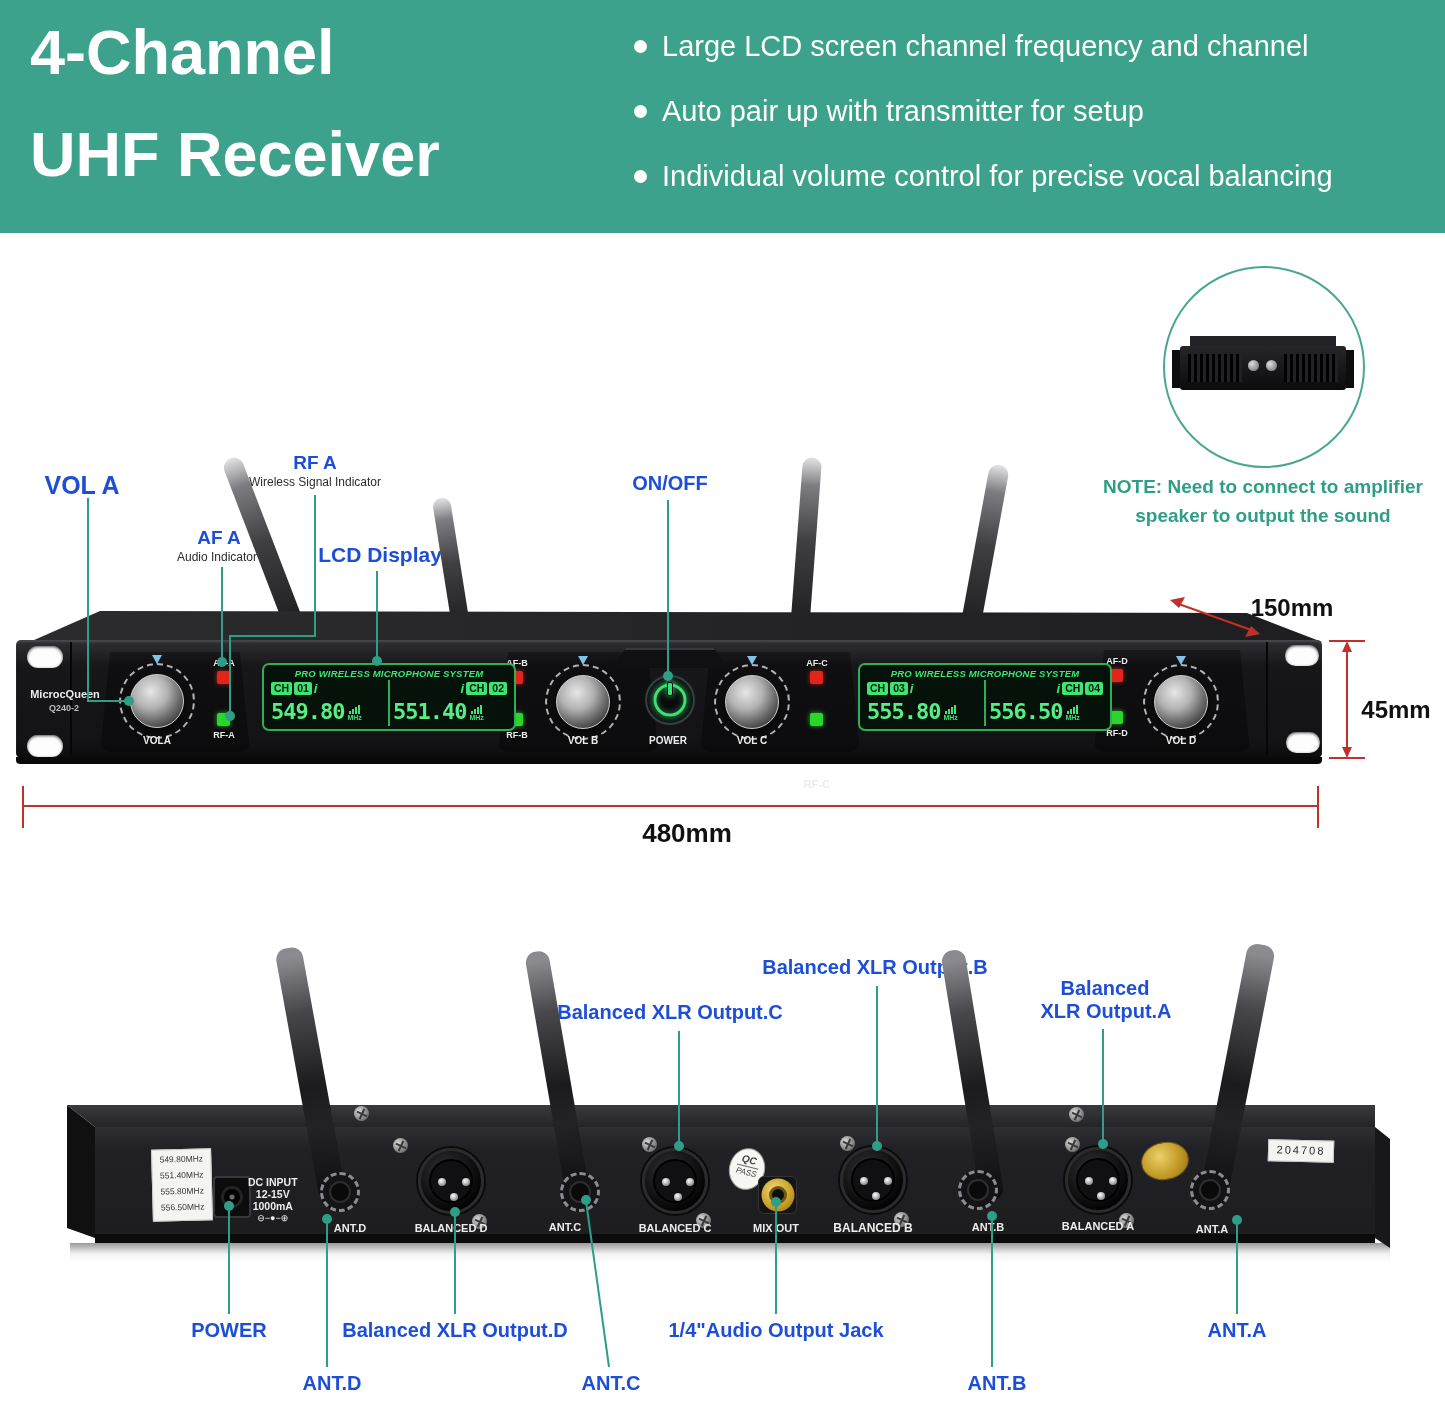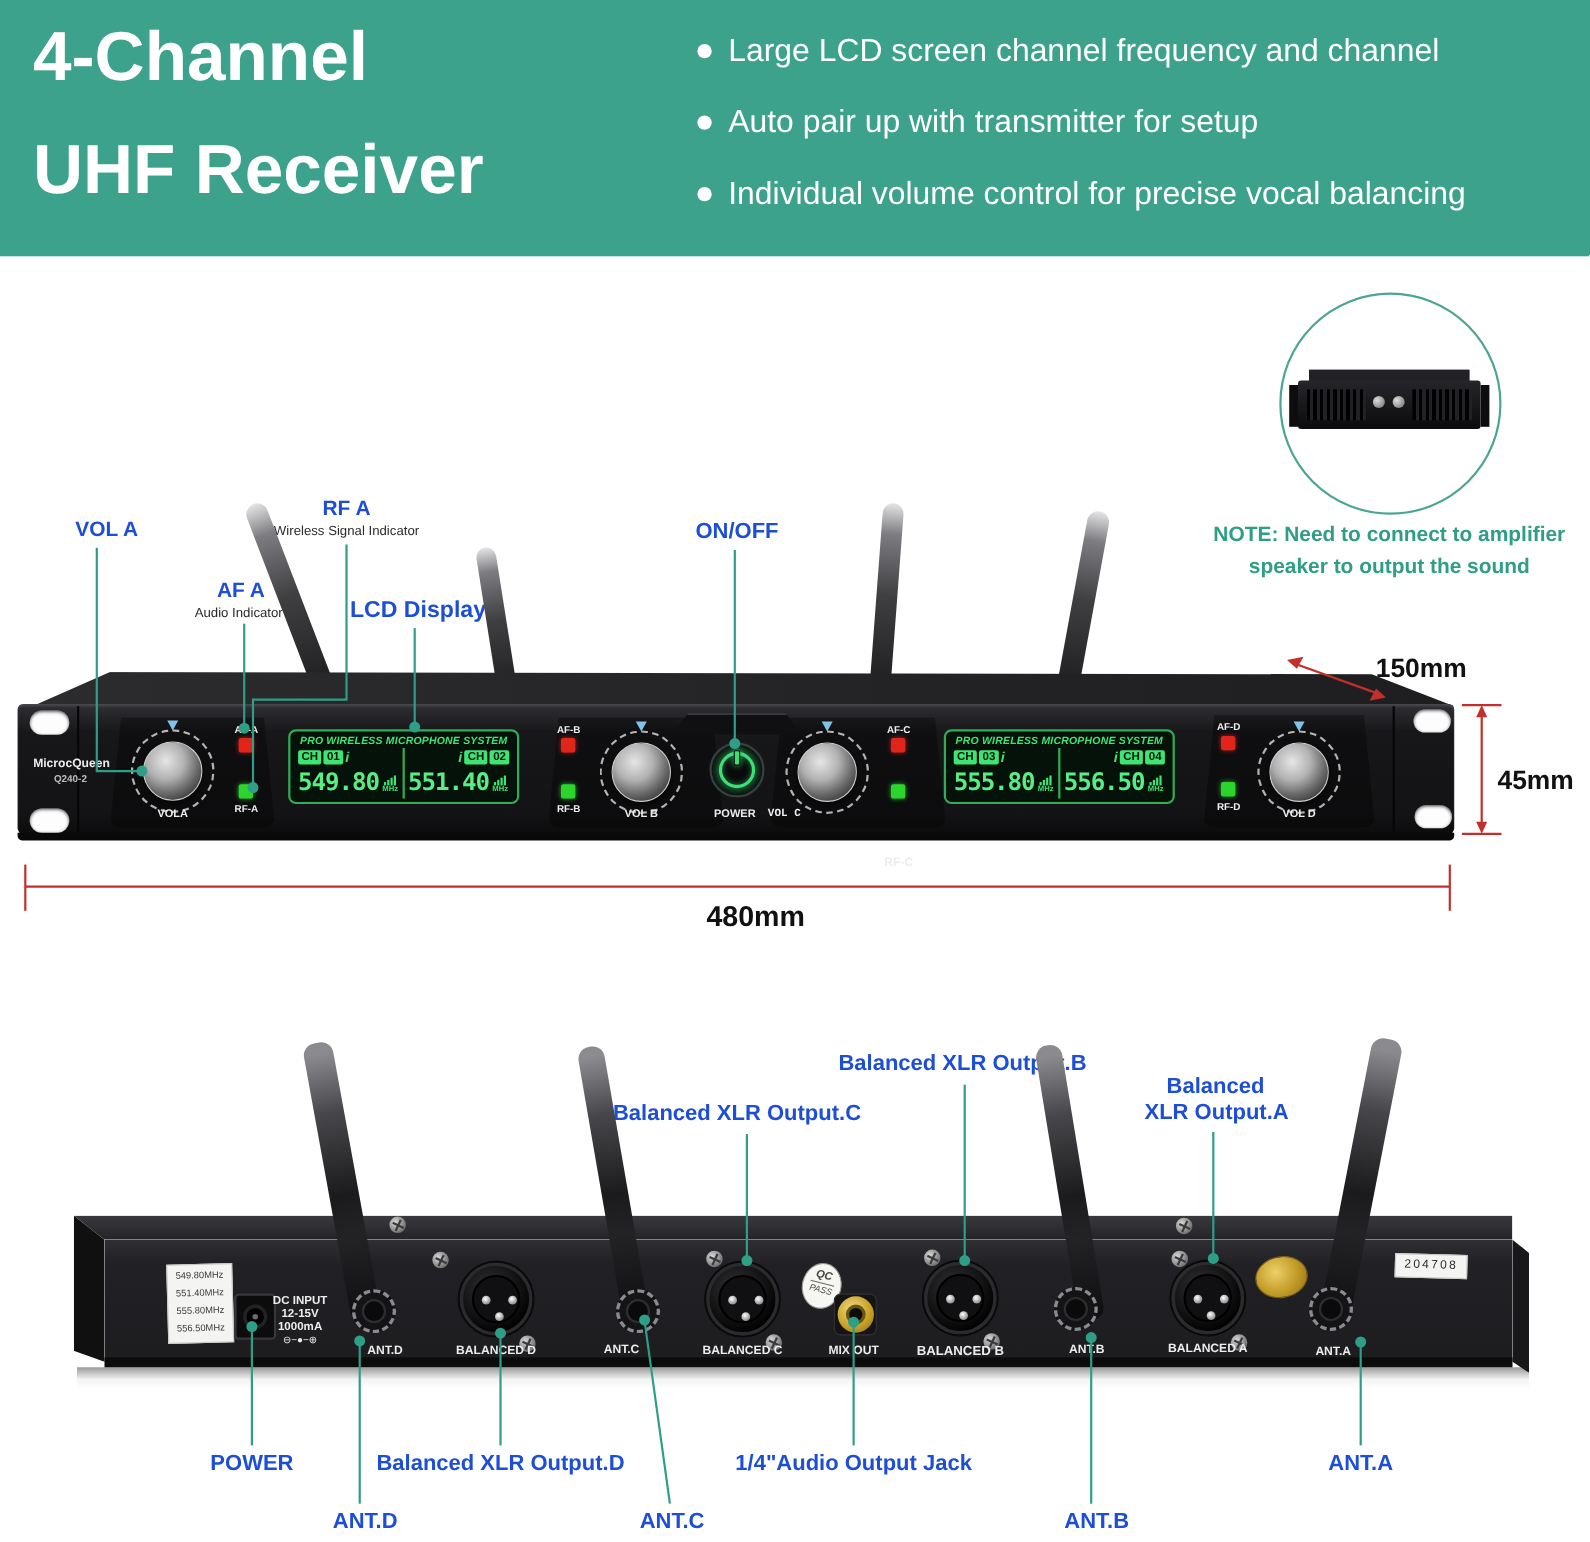--- a/index.html
+++ b/index.html
@@ -55,21 +55,21 @@
   .print{position:absolute;color:#ececec;font-weight:bold;}
 
   
   #pwr{left:645px;top:675px;width:46px;height:46px;border-radius:50%;background:#0a0a0b;border:2px solid #3a3a3e;}
   #pwr .ring{position:absolute;left:50%;top:50%;transform:translate(-50%,-50%);width:27px;height:27px;border-radius:50%;
              border:3px solid #3ce077;box-shadow:0 0 10px rgba(60,224,119,.8),inset 0 0 6px rgba(60,224,119,.5);}
   #pwr .bar{position:absolute;left:50%;top:5px;transform:translateX(-50%);width:4px;height:12px;background:#3ce077;
             border-radius:2px;border:1.5px solid #0a0a0b;box-shadow:0 0 6px rgba(60,224,119,.9);}
 
   
-  .lcd{position:absolute;width:210px;height:68px;background:#04120a;border:2px solid #2fae57;border-radius:7px;
+  .lcd{position:absolute;width:254px;height:68px;background:#04120a;border:2px solid #2fae57;border-radius:7px;
        box-sizing:border-box;padding:2px 4px 0 4px;}
   .lcd-title{color:#3ee573;font-size:9.5px;font-weight:bold;font-style:italic;text-align:center;
              letter-spacing:.2px;white-space:nowrap;line-height:13px;}
   .lcd-body{display:flex;height:46px;}
   .lcd-half{flex:1;padding:0 3px;box-sizing:border-box;}
   .lcd-half.rt{border-left:2px solid #2fae57;}
   .badges{display:flex;gap:2px;align-items:center;height:16px;}
   .badges.rt{justify-content:flex-end;}
   .badge{background:#3ee573;color:#04170c;font-weight:bold;font-size:10.5px;padding:0 3px;border-radius:2px;line-height:13px;}
   .lcd-i{color:#3ee573;font-weight:bold;font-style:italic;font-size:13px;line-height:13px;}
@@ -135,21 +135,21 @@
   <div class="amp-part" style="left:1346px;top:350px;width:8px;height:38px;background:#0d0d0f;"></div>
   <div class="amp-part" style="left:1190px;top:336px;width:146px;height:12px;background:#222226;"></div>
   <div class="amp-part" style="left:1180px;top:346px;width:166px;height:44px;border-radius:3px;background:linear-gradient(#26262a,#0b0b0d);"></div>
   <div class="amp-part" style="left:1188px;top:354px;width:54px;height:28px;background:repeating-linear-gradient(90deg,#000 0 3px,#222226 3px 6px);"></div>
   <div class="amp-part" style="left:1284px;top:354px;width:54px;height:28px;background:repeating-linear-gradient(90deg,#000 0 3px,#222226 3px 6px);"></div>
   <div class="amp-part" style="left:1248px;top:360px;width:11px;height:11px;border-radius:50%;background:radial-gradient(circle at 35% 35%,#ddd,#666);"></div>
   <div class="amp-part" style="left:1266px;top:360px;width:11px;height:11px;border-radius:50%;background:radial-gradient(circle at 35% 35%,#ddd,#666);"></div>
   <div class="note-line ctr" style="left:1263px;top:476px;">NOTE: Need to connect to amplifier</div>
   <div class="note-line ctr" style="left:1263px;top:505px;">speaker to output the sound</div>
 
-  <div class="co ctr" style="left:97px;top:471px;font-size:19px;">VOL A</div>
+  <div class="co ctr" style="left:82px;top:471px;font-size:25px;">VOL A</div>
   <div class="co ctr" style="left:315px;top:452px;font-size:19px;">RF A</div>
   <div class="co small ctr" style="left:315px;top:475px;">Wireless Signal Indicator</div>
   <div class="co ctr" style="left:219px;top:527px;font-size:19px;">AF A</div>
   <div class="co small ctr" style="left:217px;top:550px;">Audio Indicator</div>
   <div class="co ctr" style="left:380px;top:543px;font-size:21px;">LCD Display</div>
   <div class="co ctr" style="left:670px;top:472px;">ON/OFF</div>
 
   <div class="dim-label ctr" style="left:1292px;top:594px;font-size:24px;text-align:right;">150mm</div>
   <div class="dim-label ctr" style="left:1396px;top:696px;font-size:24px;">45mm</div>
   <div class="dim-label ctr" style="left:687px;top:818px;font-size:26px;">480mm</div>
@@ -199,21 +199,21 @@
     <div class="pointer"></div>
     <div class="face"></div>
   </div>
   <div class="knob" style="left:1154px;top:675px;z-index:3;">
     <div class="ticks"></div>
     <div class="pointer"></div>
     <div class="face"></div>
   </div>
   <div class="print ctr" style="left:157px;top:735px;font-size:10px;z-index:3;">VOLA</div>
   <div class="print ctr" style="left:583px;top:735px;font-size:10px;z-index:3;">VOL B</div>
-  <div class="print ctr" style="left:713px;top:735px;font-size:10px;z-index:3;font-family:Liberation Mono, monospace;">VOL C</div>
+  <div class="print ctr" style="left:752px;top:735px;font-size:10px;z-index:3;">VOL C</div>
   <div class="print ctr" style="left:1181px;top:735px;font-size:10px;z-index:3;">VOL D</div>
 
   <div id="pwr" class="abs" style="z-index:3;">
     <div class="ring"></div>
     <div class="bar"></div>
   </div>
   <div class="print ctr" style="left:668px;top:735px;font-size:10px;z-index:3;">POWER</div>
 
   <div class="print ctr" style="left:224px;top:658px;font-size:9px;z-index:3;">AF-A</div>
   <div class="sq red" style="left:217px;top:671px;z-index:3;"></div>

